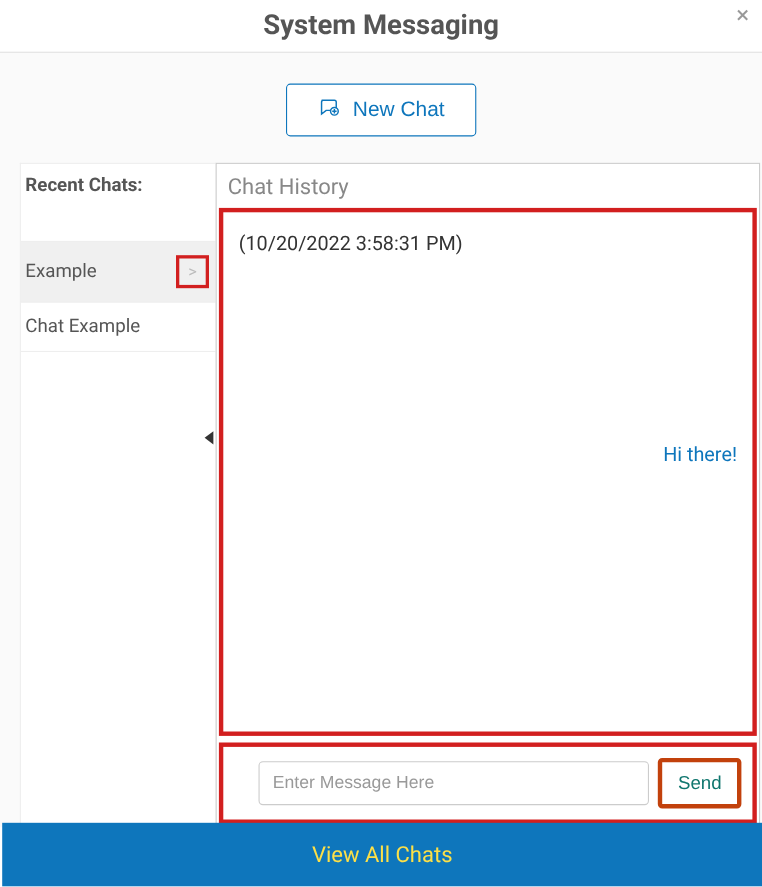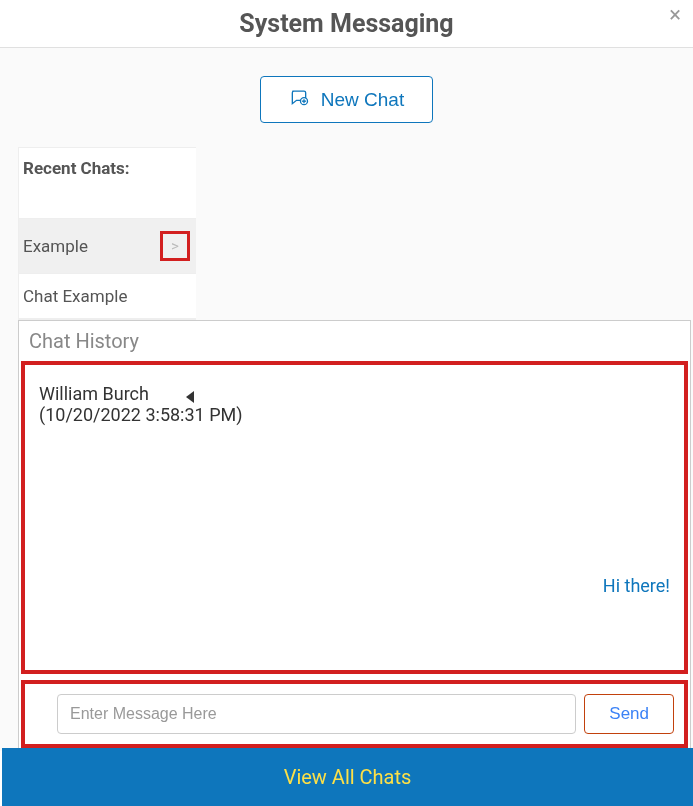--- a/index.html
+++ b/index.html
@@ -51,21 +51,20 @@
       border-radius: 4px;
       cursor: pointer;
     }
     .new-chat-btn svg { width: 20px; height: 20px; }
     .main-row {
       display: flex;
       background: #fafafa;
       padding: 0 0 0 18px;
       height: 604px;
       position: relative;
-      flex-direction: column;
     }
     .sidebar {
       width: 178px;
       background: #fff;
       border: 1px solid #eee;
       border-right: none;
       display: flex;
       flex-direction: column;
     }
     .sidebar-title {
@@ -139,25 +138,25 @@
       flex: 1;
       border: 1px solid #ccc;
       border-radius: 4px;
       padding: 10px 12px;
       font-size: 16px;
       color: #333;
       margin-left: 22px;
     }
     .msg-input::placeholder { color: #999; }
     .send-btn {
-      border: 1px solid #c2410c;
-      background: #fff;
-      color: #3b82f6;
+      border: 4px solid #c2410c;
+      background: #fff;
+      color: #0f766e;
       font-size: 17px;
-      padding: 9px 24px;
+      padding: 9px 14px;
       border-radius: 4px;
       cursor: pointer;
     }
     .collapse-handle {
       position: absolute;
       left: 186px;
       top: 244px;
       width: 0; height: 0;
       border-top: 6px solid transparent;
       border-bottom: 6px solid transparent;
@@ -217,21 +216,20 @@
       <span>Chat Example</span>
     </div>
   </div>
 
   <div class="collapse-handle"></div>
 
   <div class="chat-panel">
     <div class="chat-panel-title">Chat History</div>
 
     <div class="red-box-history">
-      <div class="msg-author">William Burch</div>
       <div class="msg-time">(10/20/2022 3:58:31 PM)</div>
       <div class="msg-bubble">Hi there!</div>
     </div>
 
     <div class="red-box-input">
       <input class="msg-input" type="text" placeholder="Enter Message Here" style="">
       <button class="send-btn">Send</button>
     </div>
   </div>
 

